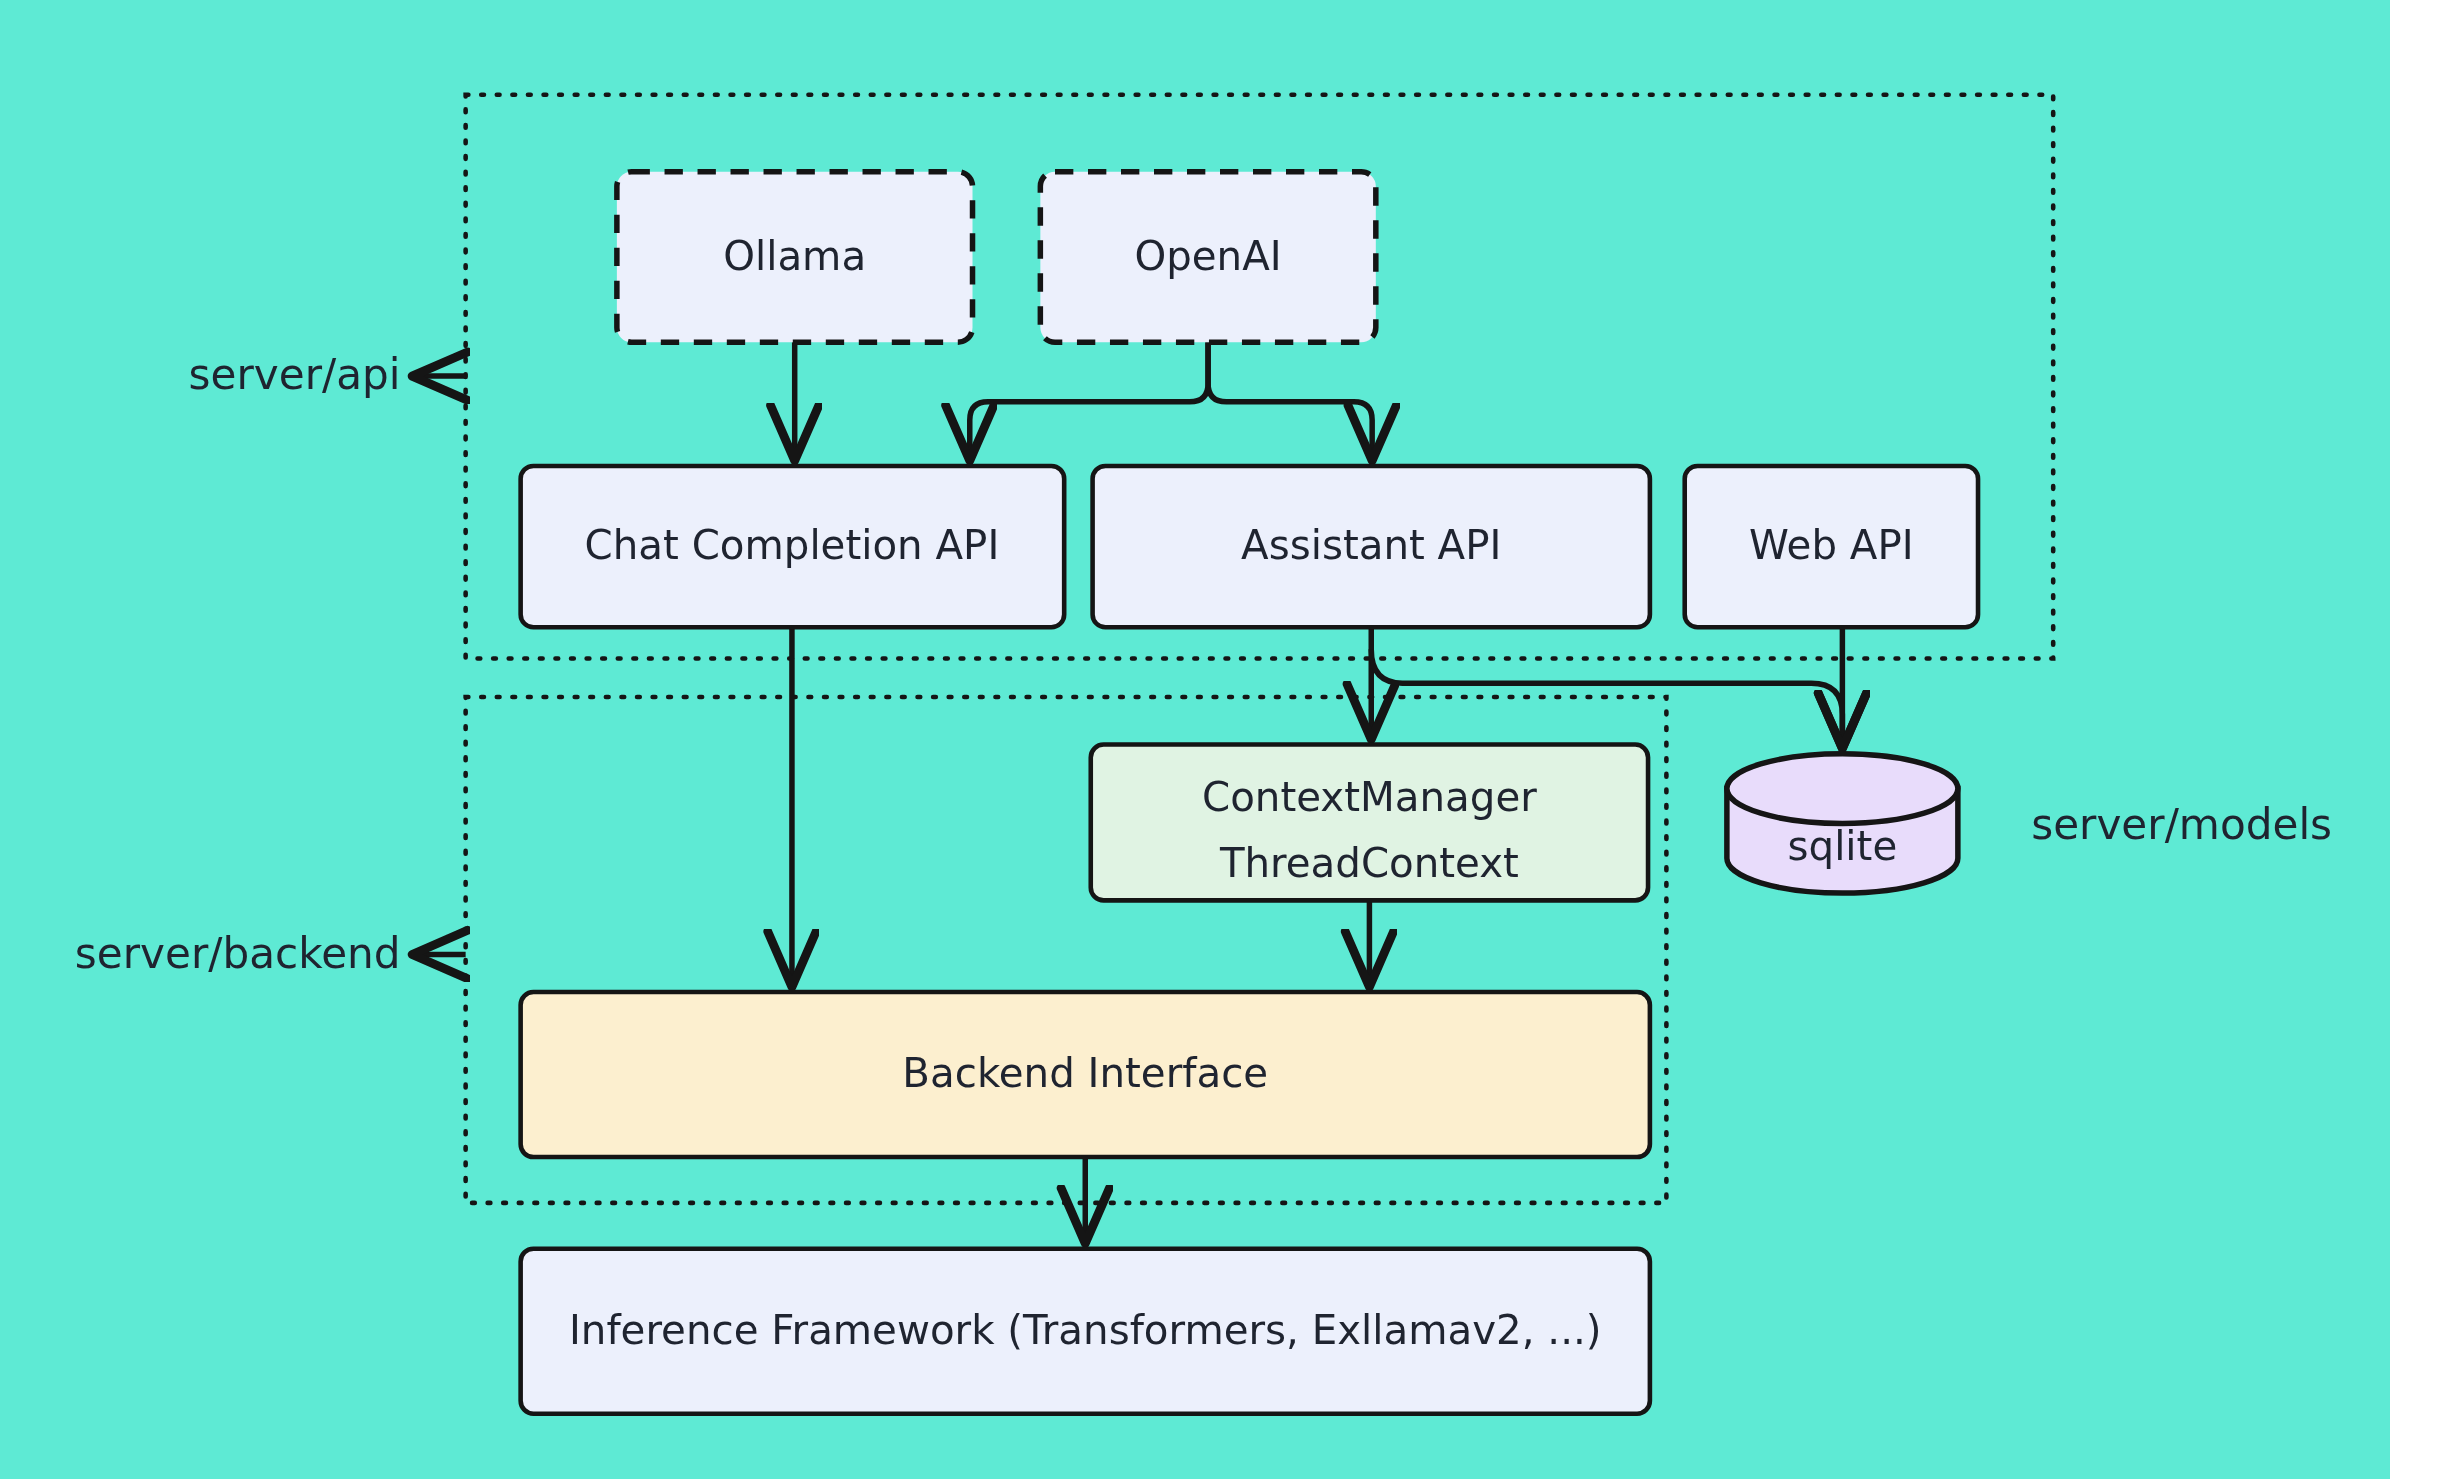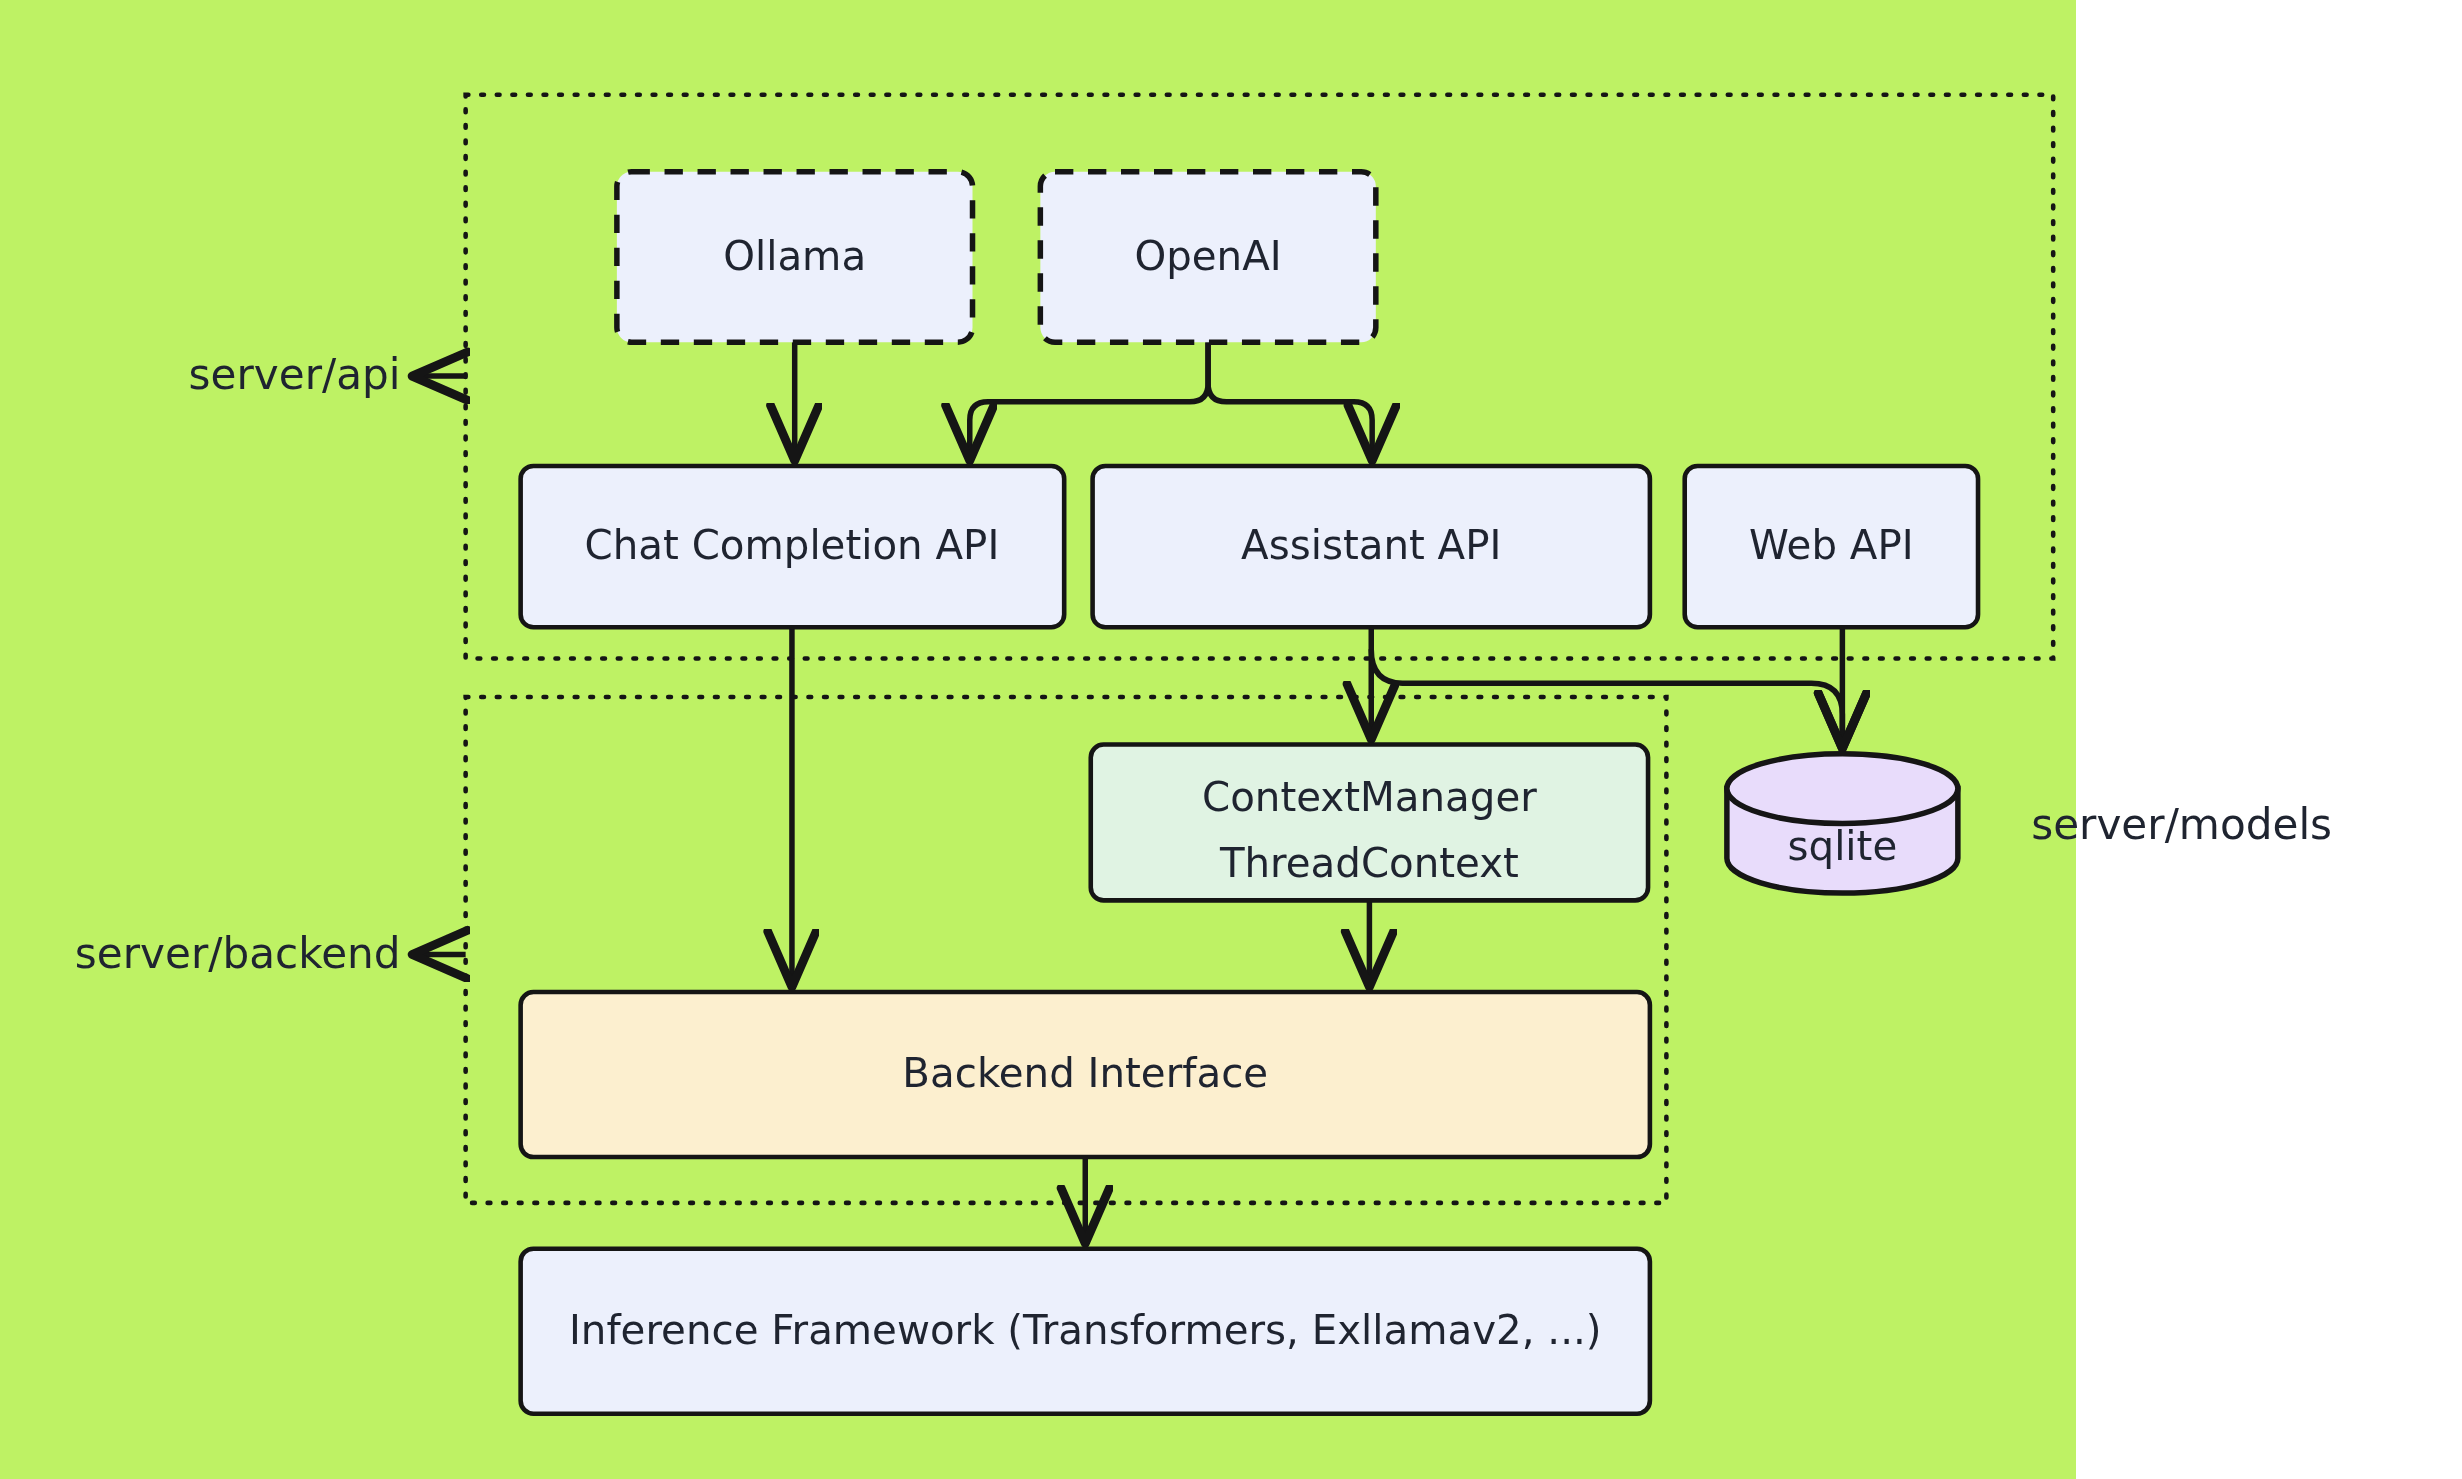--- a/index.html
+++ b/index.html
@@ -9,23 +9,23 @@
     background: #ffffff;
   }
   body {
     width: 2462px;
     height: 1480px;
     font-family: "DejaVu Sans", "Liberation Sans", sans-serif;
     overflow: hidden;
   }
   #diagram-root {
     position: relative;
-    width: 2076px;
+    width: 2390px;
     height: 1480px;
-    background: #bef264;
+    background: #5eead4;
   }
   svg#diagram-svg {
     display: block;
     width: 2462px;
     height: 1480px;
   }
   .node-label {
     font-family: "DejaVu Sans", "Liberation Sans", sans-serif;
     font-size: 44px;
     fill: #1f2430;

